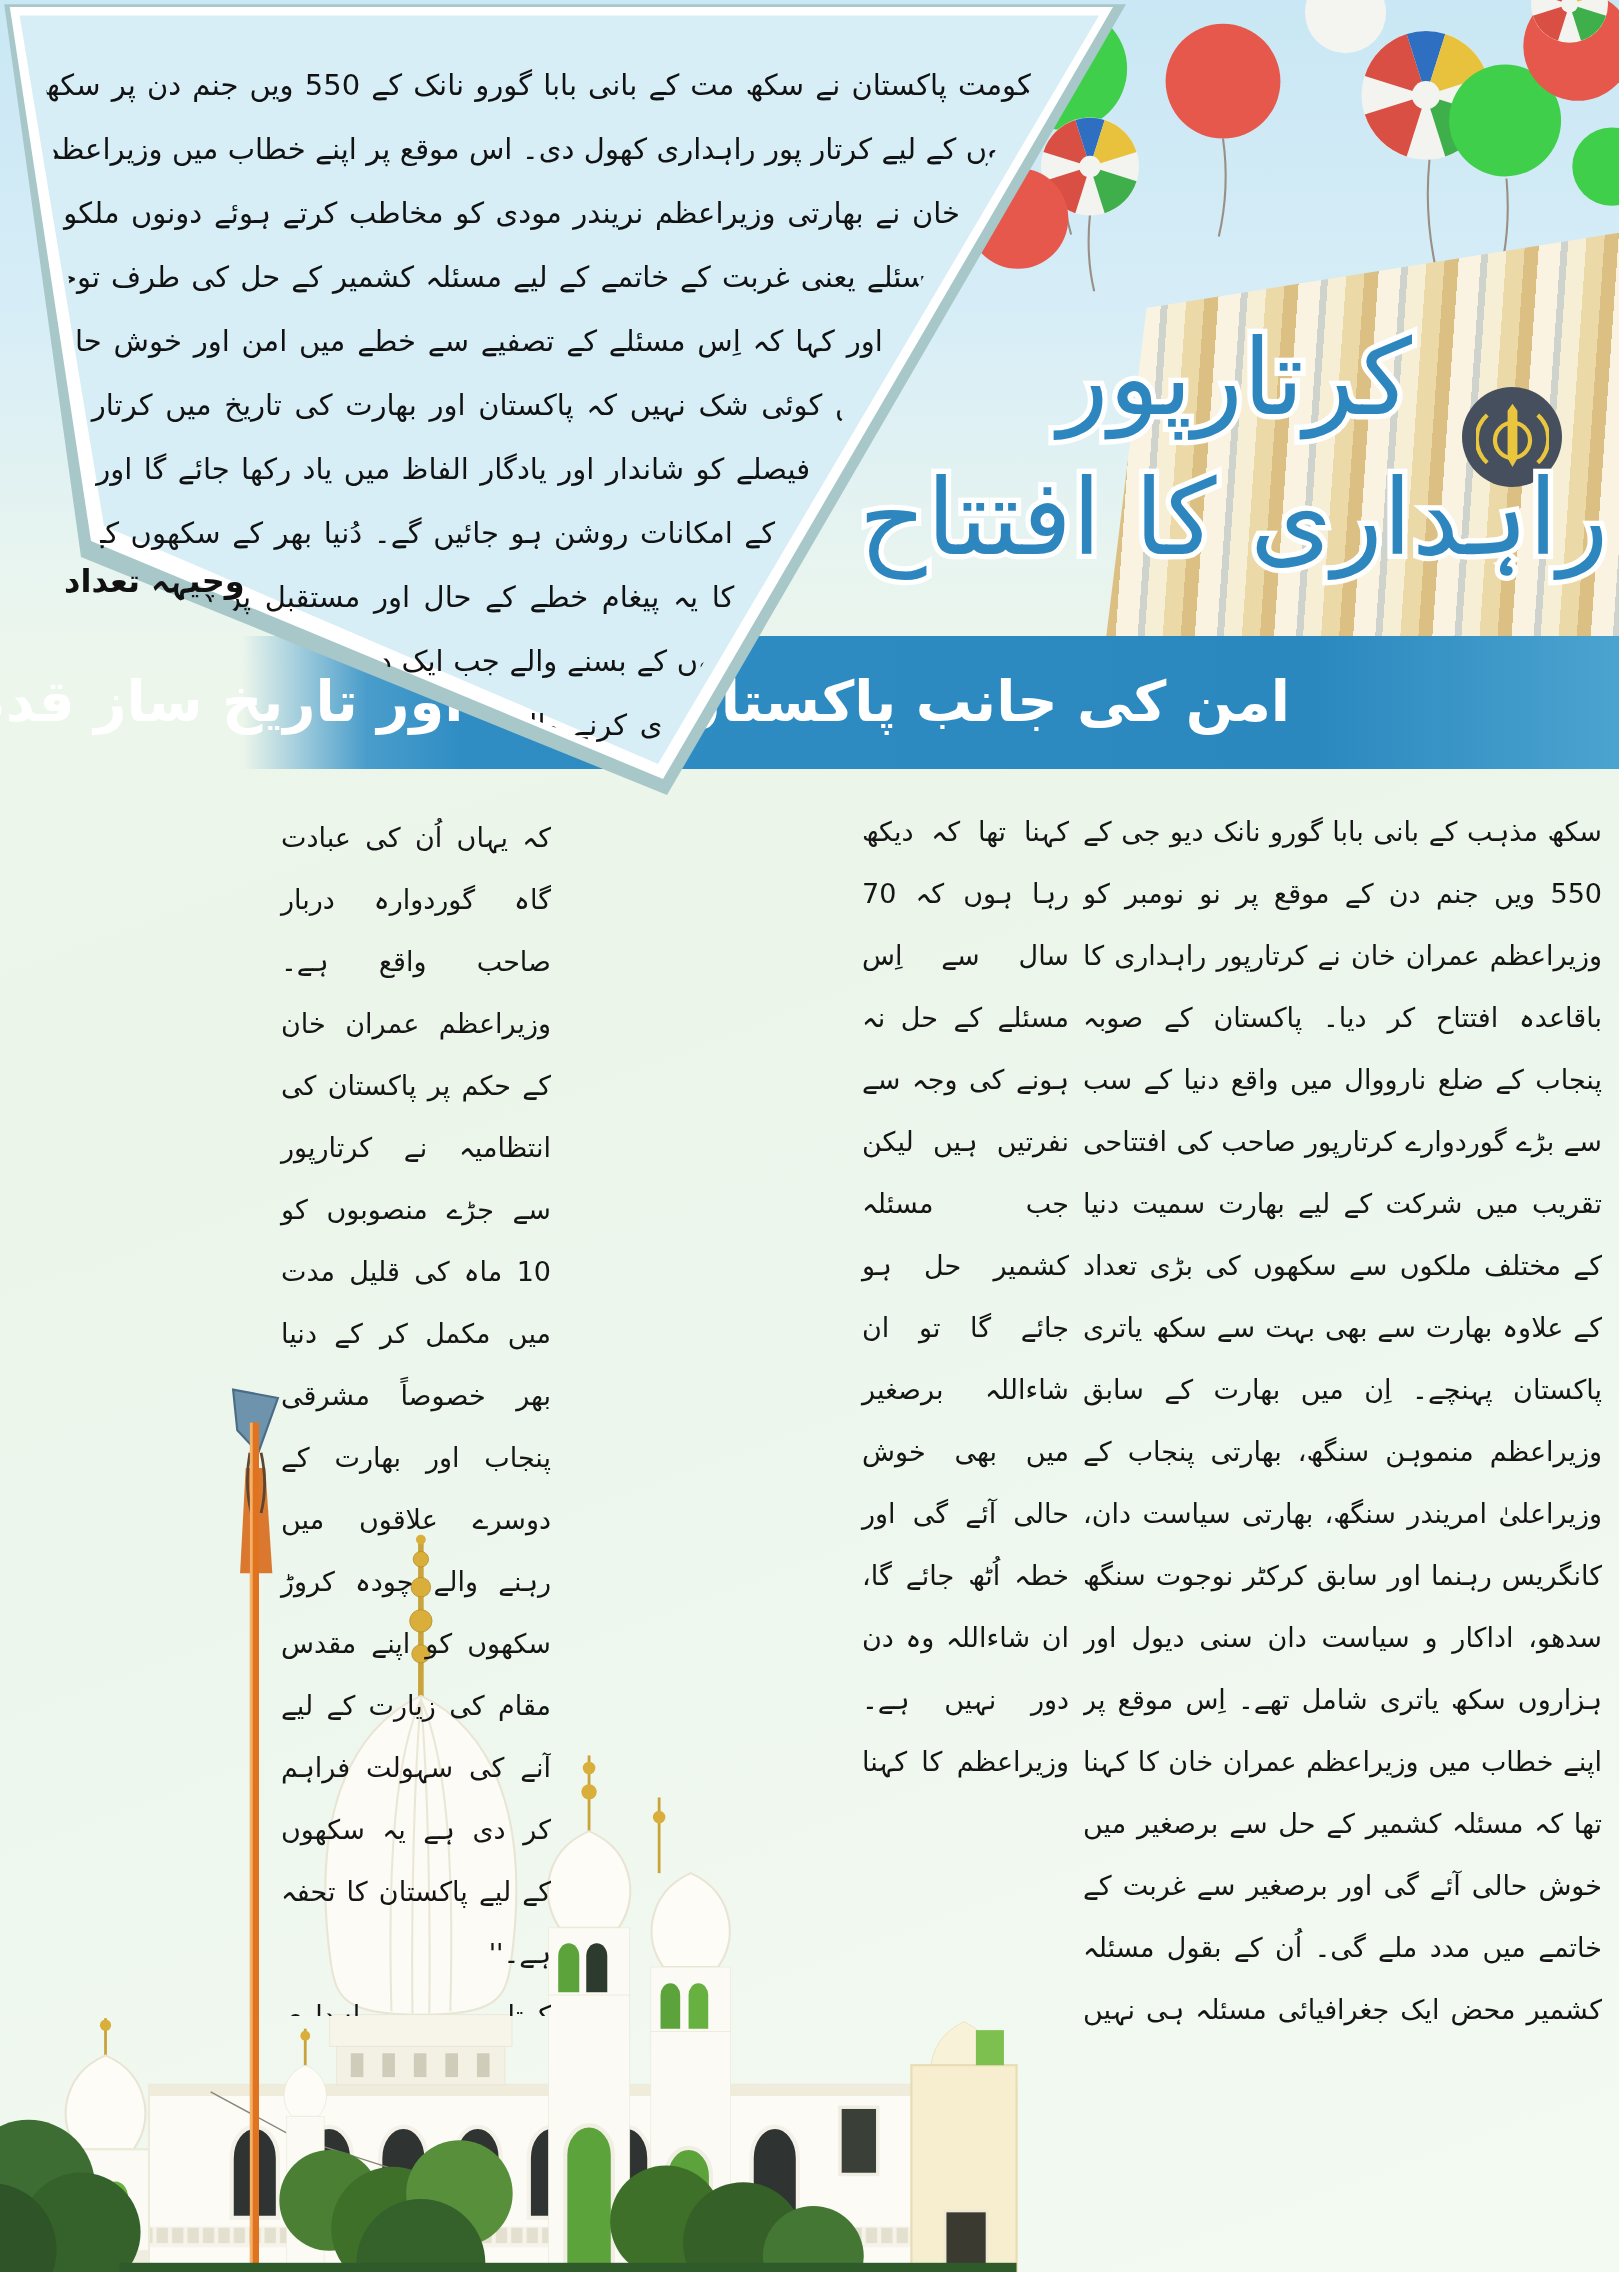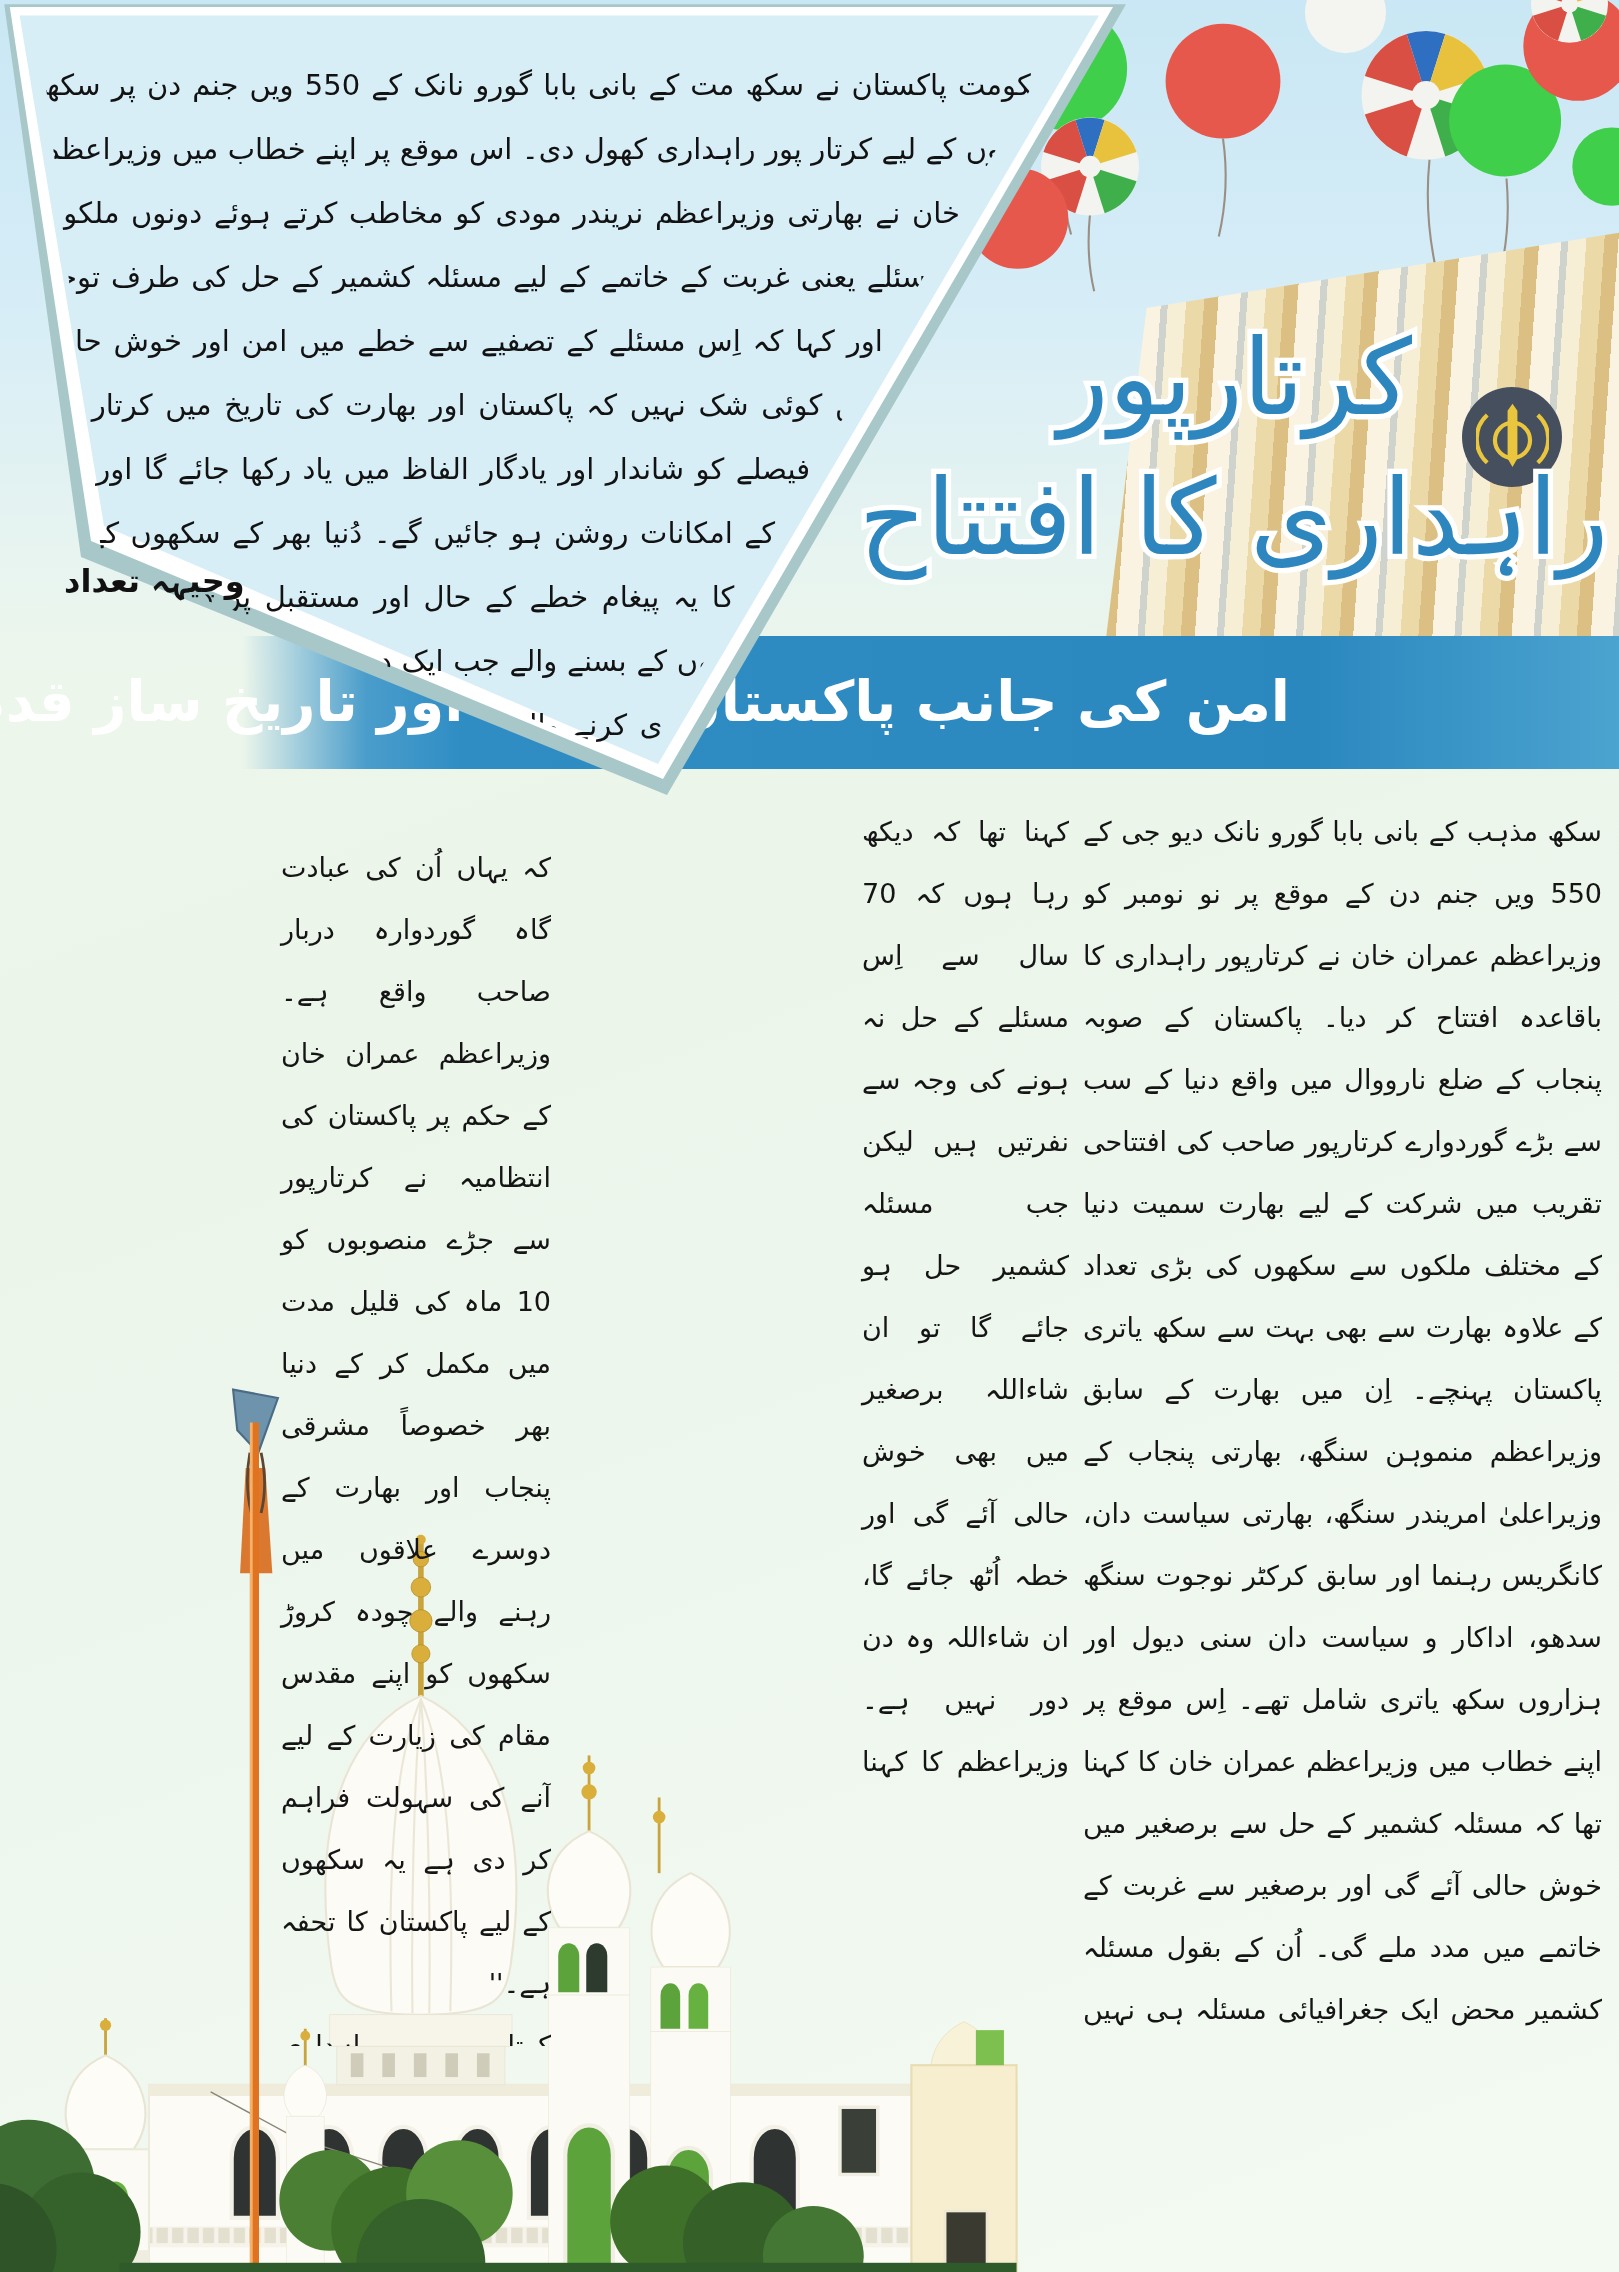--- a/index.html
+++ b/index.html
@@ -36,21 +36,21 @@
   .banner{position:absolute;left:242px;top:636px;width:1377px;height:133px;z-index:2;
     background:linear-gradient(90deg,rgba(47,141,196,0) 0%,#4a9dcb 9%,#2f8dc4 16%,#2b88bf 78%,#4ba3cf 100%);}
   .banner-text{position:absolute;top:50%;right:329px;transform:translateY(-52%);
     font-size:56px;font-weight:bold;color:#ffffff;direction:rtl;white-space:nowrap;}
   
   .col{position:absolute;z-index:2;direction:rtl;text-align:justify;color:#151515;
        font-size:27px;line-height:62px;overflow:hidden;}
   .col p{margin:0;}
   .col-right{left:1083px;top:801px;width:519px;height:1255px;}
   .col-mid{left:561px;top:801px;width:508px;height:1002px;}
-  .col-left{left:39px;top:837px;width:512px;height:1209px;}
+  .col-left{left:39px;top:807px;width:512px;height:1209px;}
   .pole-spacer{float:left;width:242px;height:456px;margin-top:761px;}
   .dome-spacer{float:left;width:301px;height:301px;margin-top:866px;}
   
   .photo{position:absolute;left:0;top:1363px;z-index:1;}
 </style>
 </head>
 <body>
 
 <div class="page">
 

